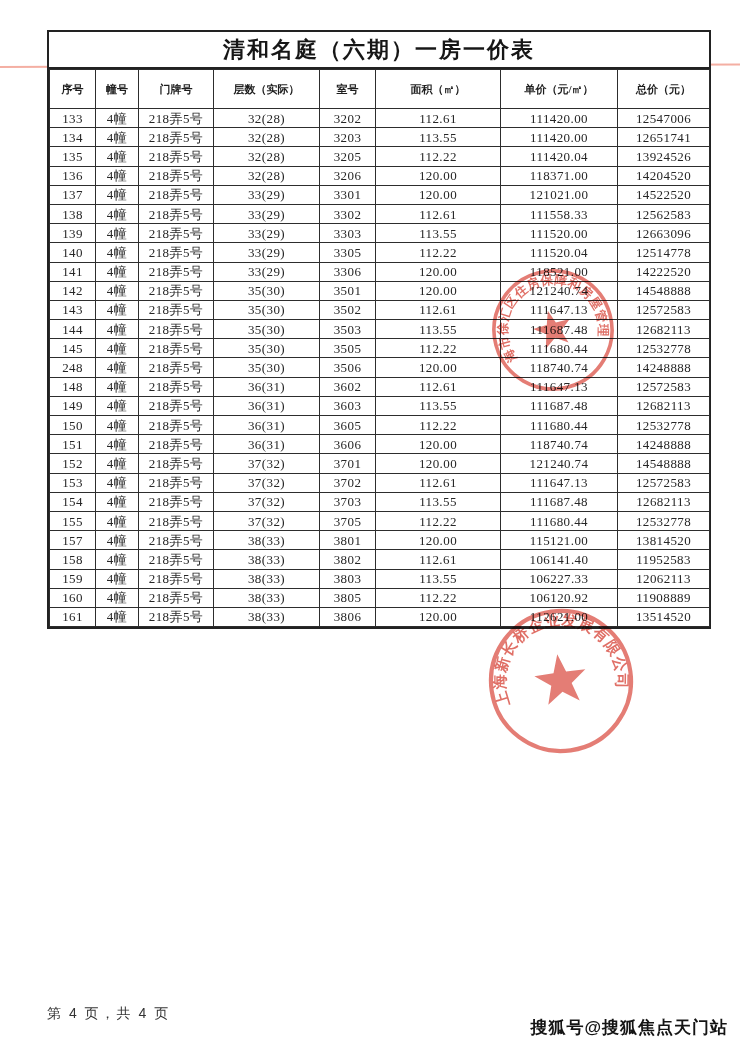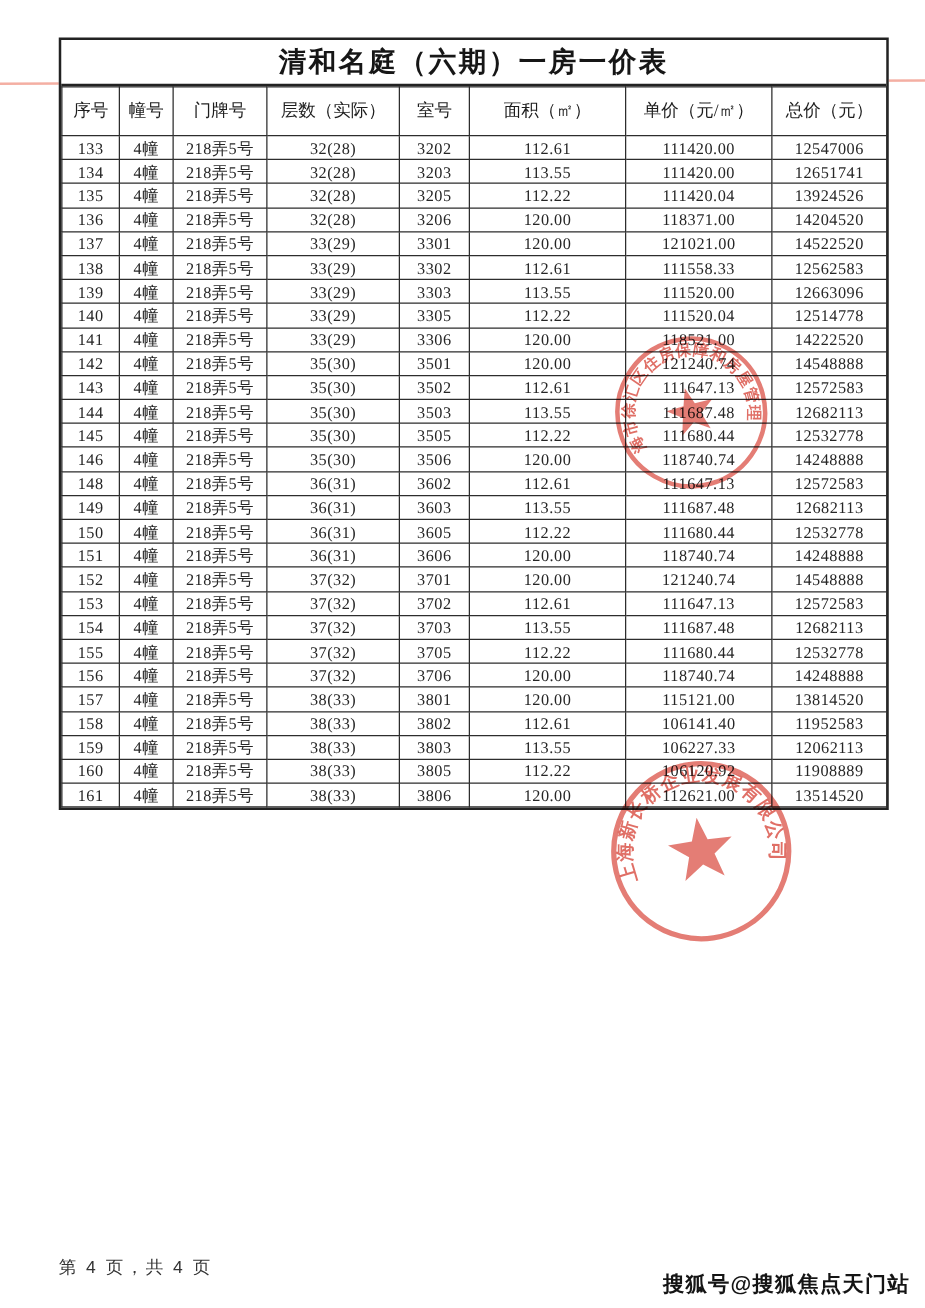--- a/index.html
+++ b/index.html
@@ -20,21 +20,21 @@
   }
   .doc-title{
     height:35px;line-height:35px;text-align:center;font-size:22px;font-weight:bold;
     letter-spacing:2px;border-bottom:2px solid #222;color:#161616;
   }
   table.price{border-collapse:collapse;table-layout:fixed;width:660px;}
   table.price th,table.price td{
     border:1.4px solid #2d2d2d;text-align:center;vertical-align:middle;
     padding:0;overflow:hidden;white-space:nowrap;
   }
-  table.price th{height:38px;font-size:14px;font-weight:400;color:#1d1d1d;}
+  table.price th{height:38px;font-size:11px;font-weight:700;color:#1d1d1d;}
   table.price td{height:18.2px;font-size:13px;line-height:1;letter-spacing:.4px;color:#262626;}
   
   .stamp{position:absolute;mix-blend-mode:multiply;opacity:.82;pointer-events:none;}
   .stamp svg{display:block;}
   
   .page-footer{
     position:absolute;left:47px;top:1005px;width:660px;
     font-size:14px;letter-spacing:2px;color:#333;
     font-family:"Liberation Sans","DejaVu Sans",sans-serif;
   }
@@ -201,21 +201,21 @@
             <td>145</td>
             <td>4幢</td>
             <td>218弄5号</td>
             <td>35(30)</td>
             <td>3505</td>
             <td>112.22</td>
             <td>111680.44</td>
             <td>12532778</td>
           </tr>
           <tr>
-            <td>146</td>
+            <td>248</td>
             <td>4幢</td>
             <td>218弄5号</td>
             <td>35(30)</td>
             <td>3506</td>
             <td>120.00</td>
             <td>118740.74</td>
             <td>14248888</td>
           </tr>
           <tr>
             <td>148</td>
@@ -289,30 +289,20 @@
           </tr>
           <tr>
             <td>155</td>
             <td>4幢</td>
             <td>218弄5号</td>
             <td>37(32)</td>
             <td>3705</td>
             <td>112.22</td>
             <td>111680.44</td>
             <td>12532778</td>
-          </tr>
-          <tr>
-            <td>156</td>
-            <td>4幢</td>
-            <td>218弄5号</td>
-            <td>37(32)</td>
-            <td>3706</td>
-            <td>120.00</td>
-            <td>118740.74</td>
-            <td>14248888</td>
           </tr>
           <tr>
             <td>157</td>
             <td>4幢</td>
             <td>218弄5号</td>
             <td>38(33)</td>
             <td>3801</td>
             <td>120.00</td>
             <td>115121.00</td>
             <td>13814520</td>

